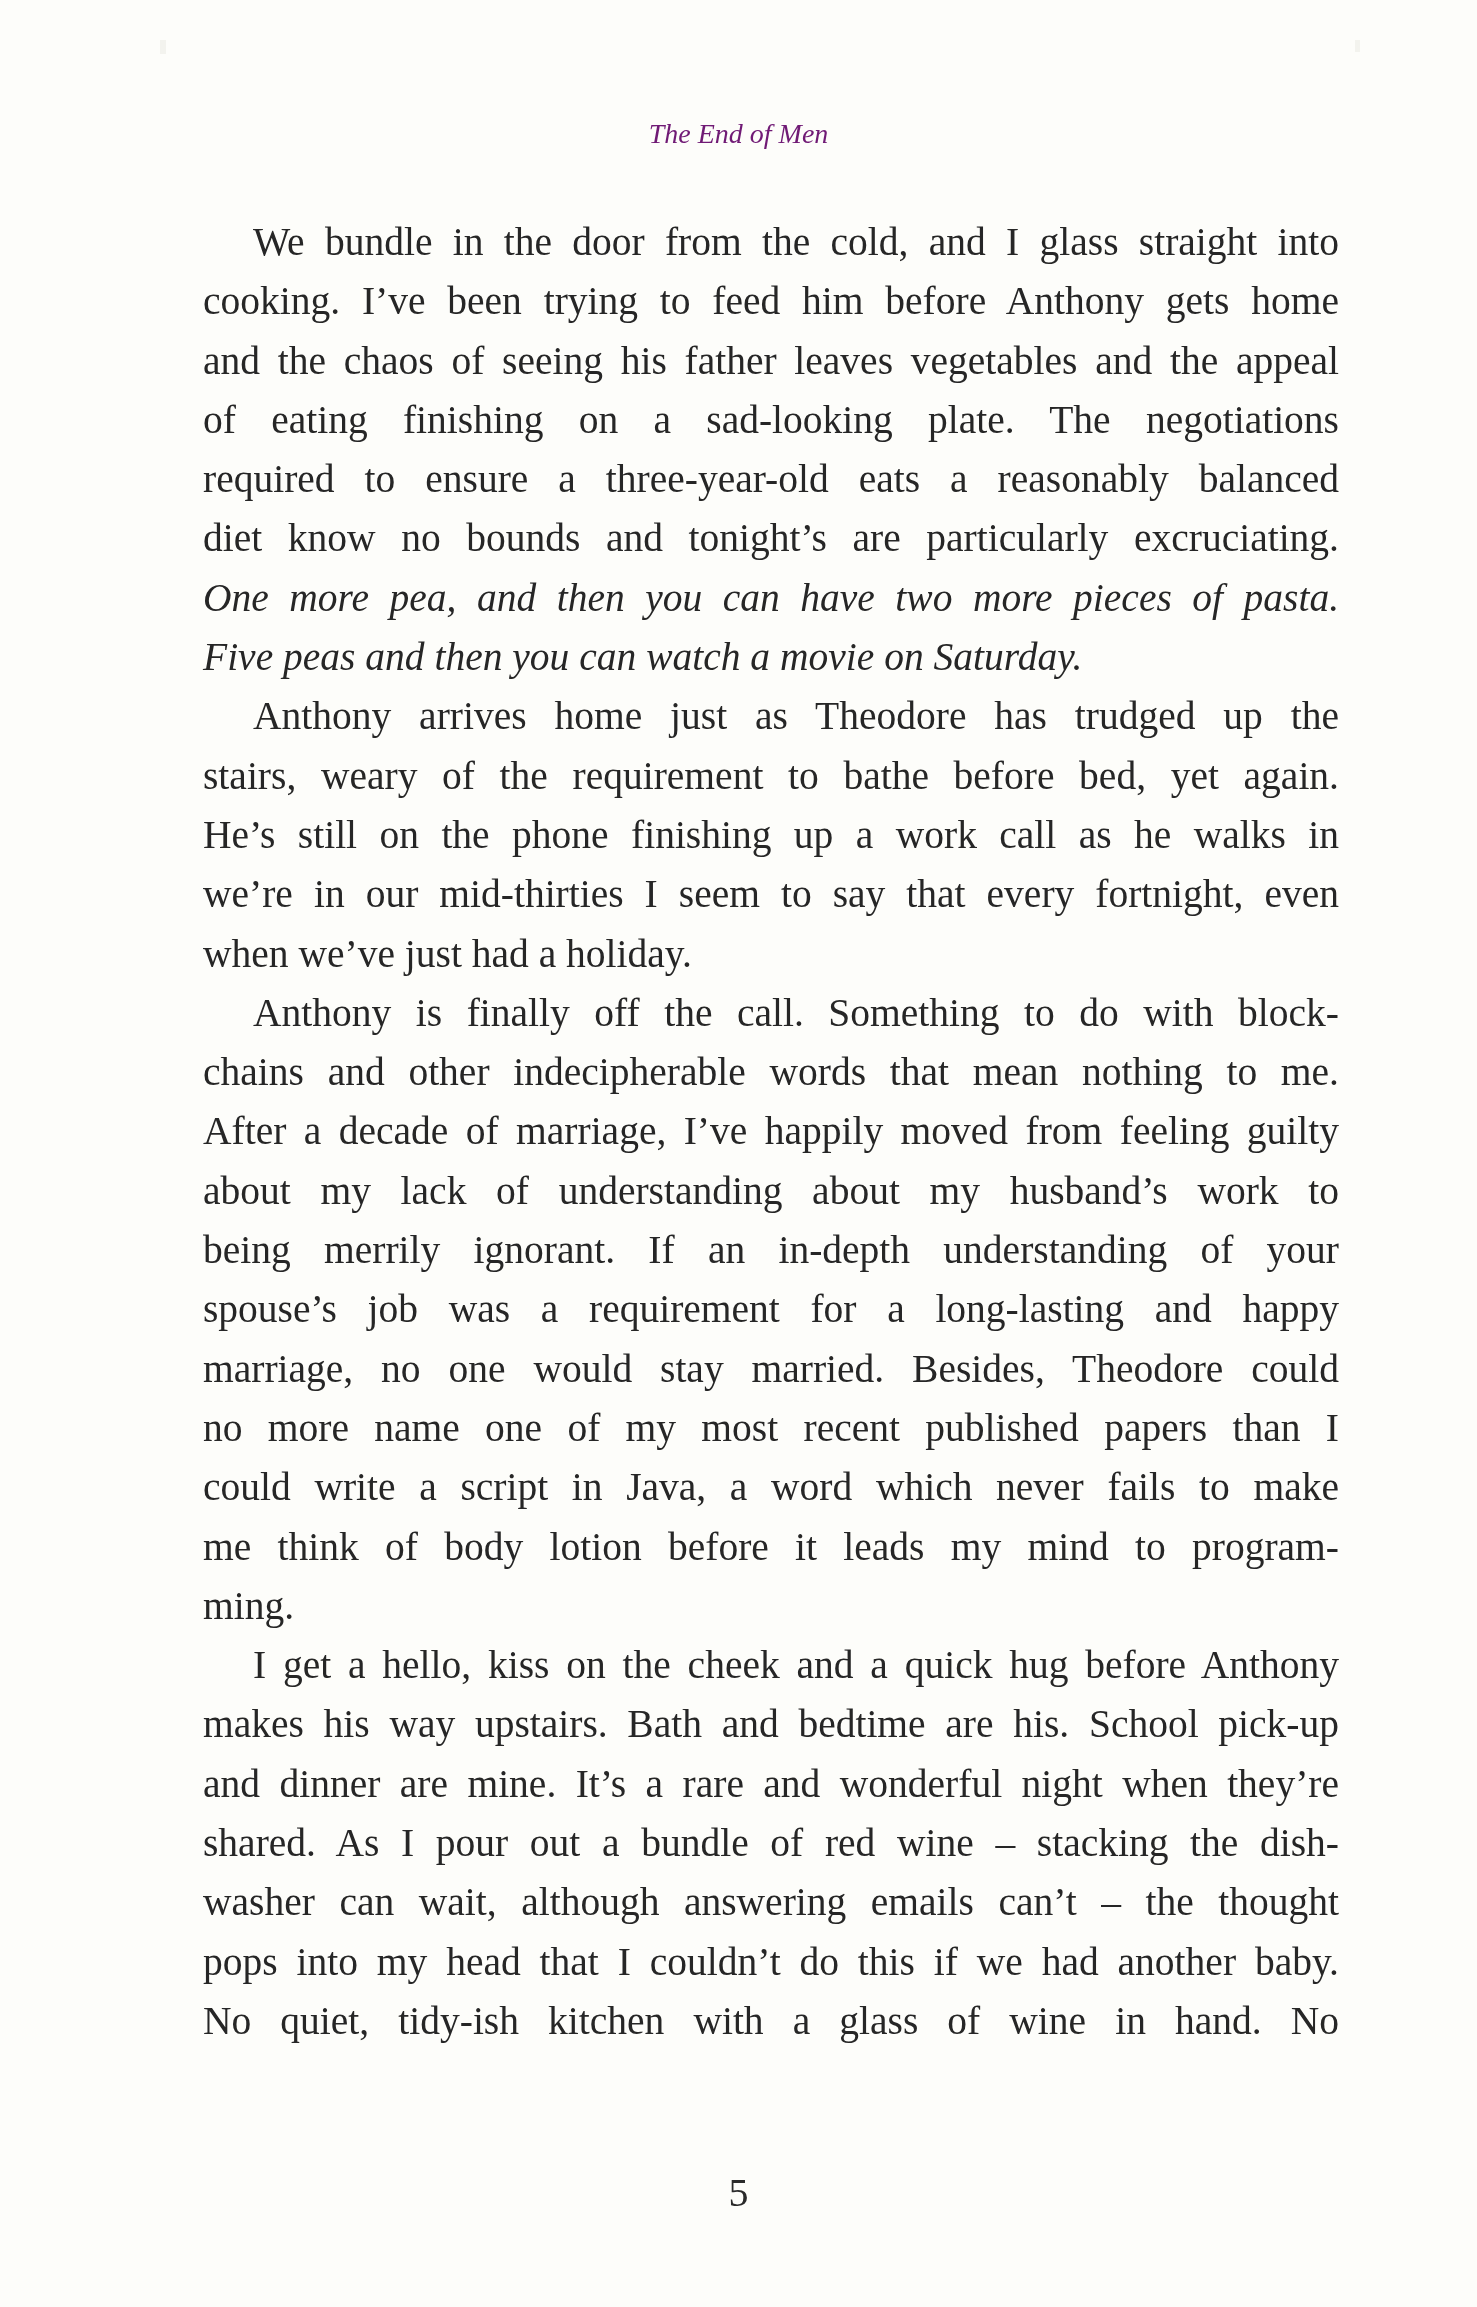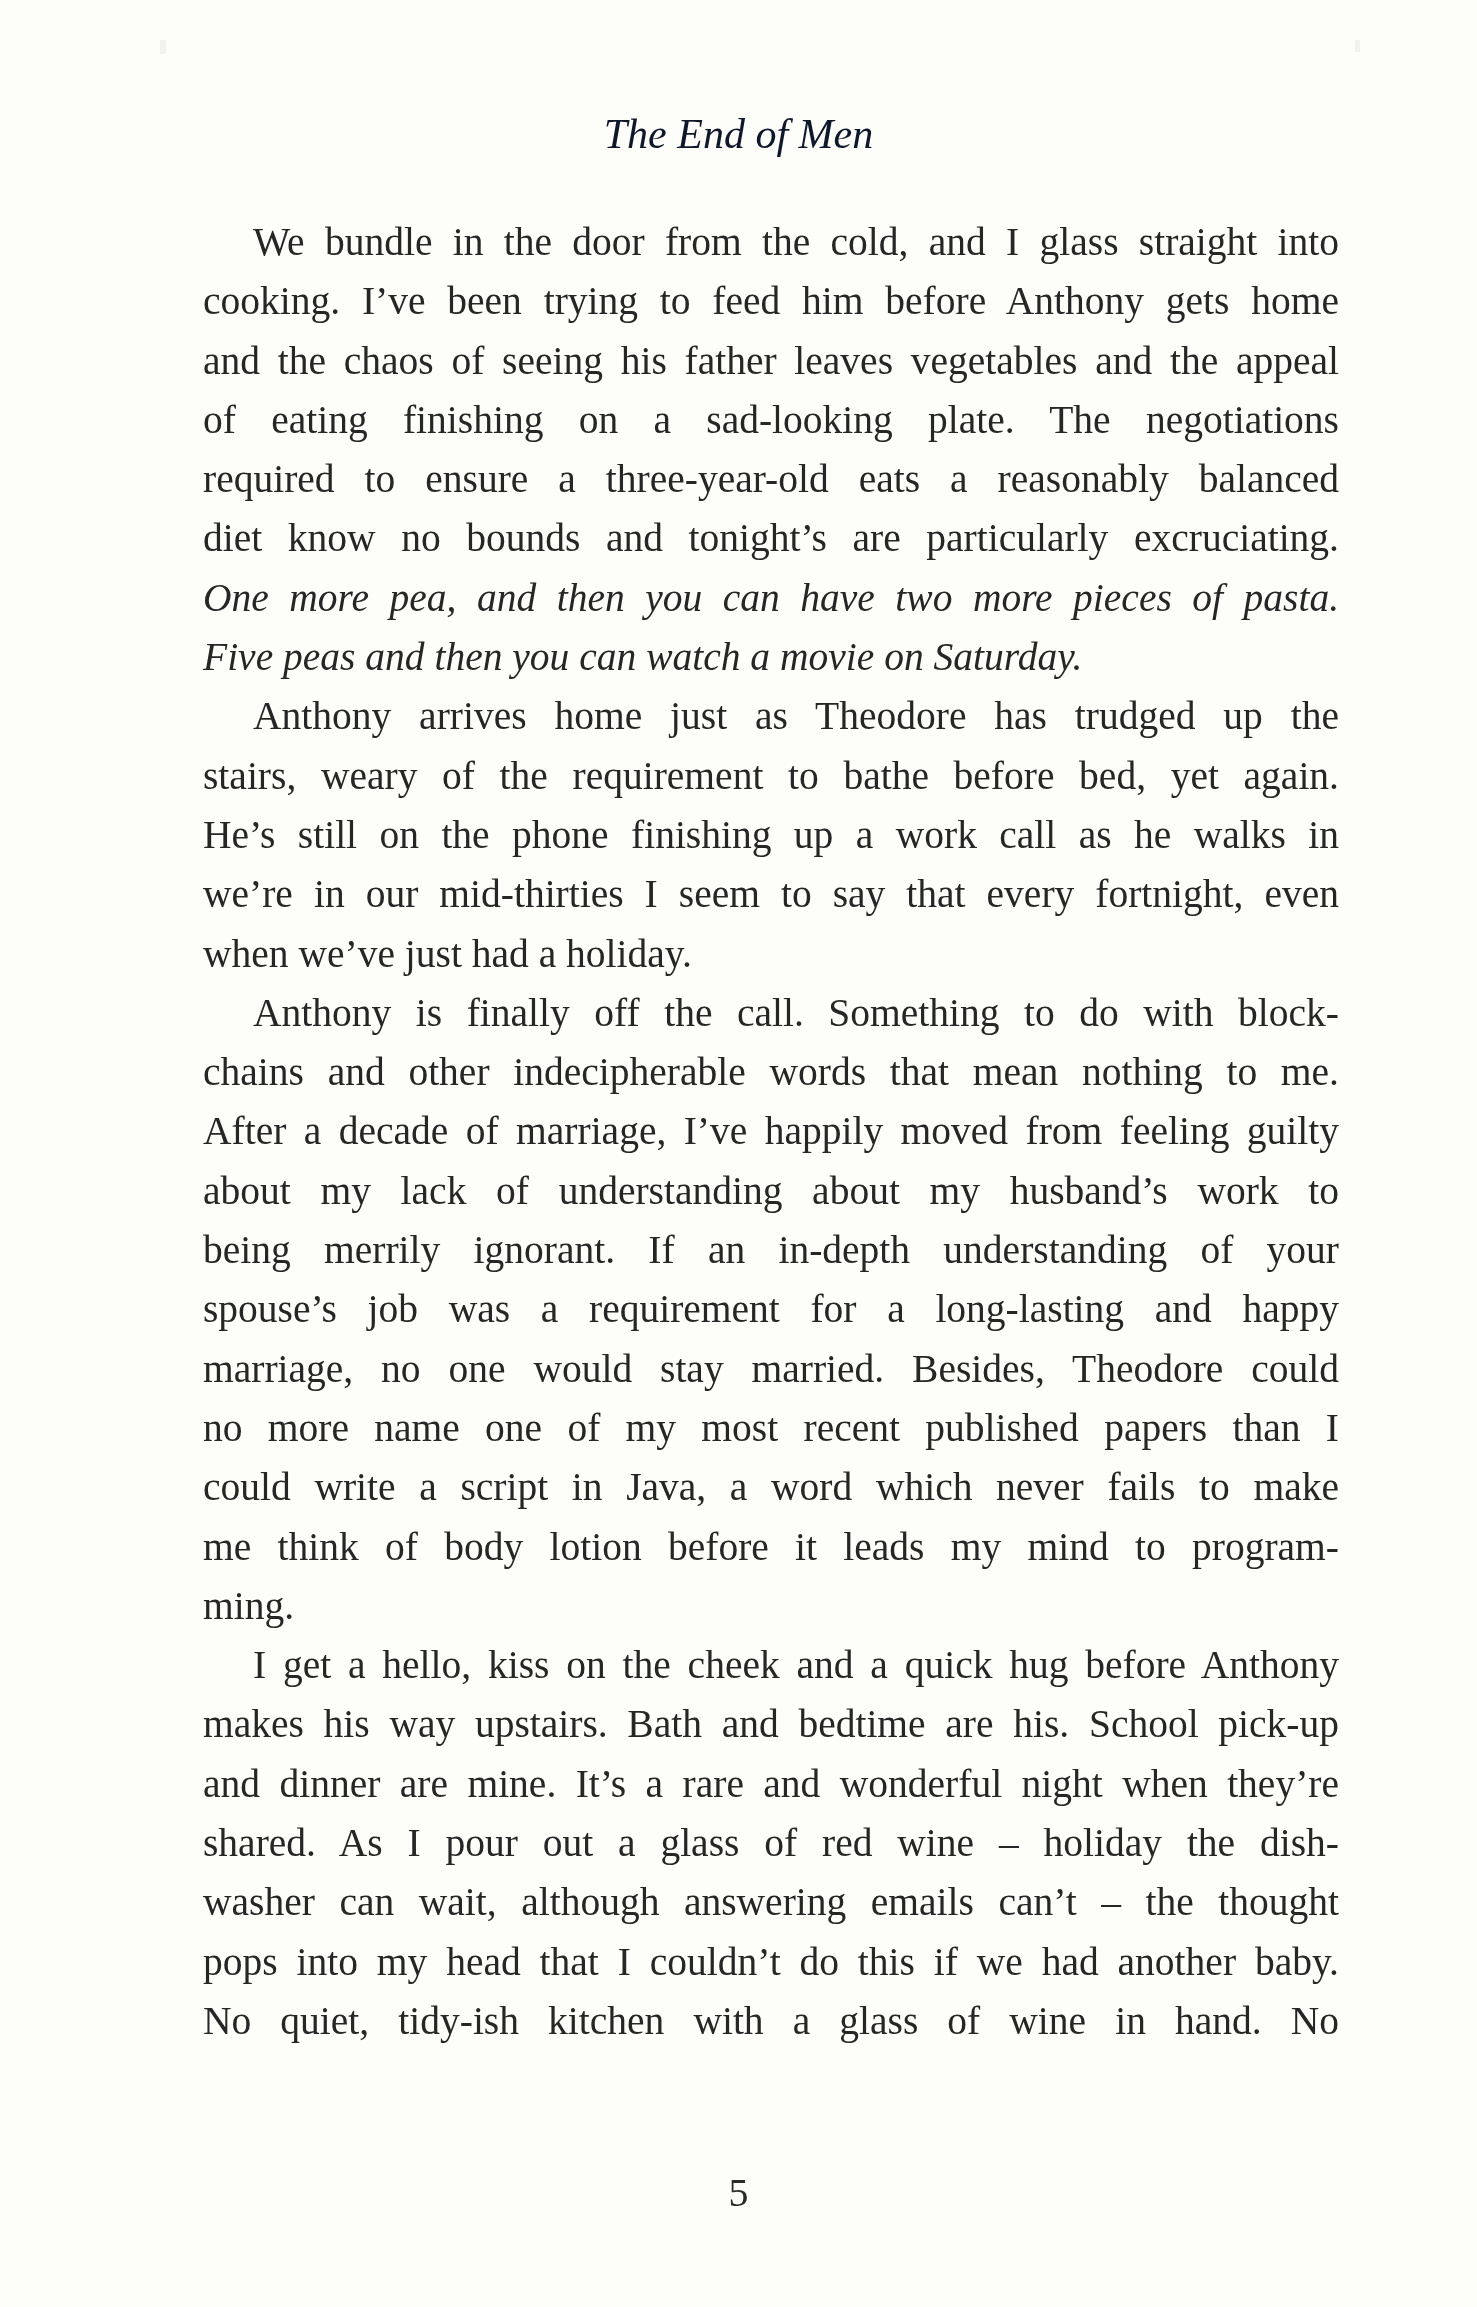--- a/index.html
+++ b/index.html
@@ -22,22 +22,22 @@
       background: #fdfdfa;
     }
     .running-head {
       position: absolute;
       top: 104px;
       left: 0;
       width: 1477px;
       text-align: center;
       font-family: "Liberation Serif", "DejaVu Serif", serif;
       font-style: italic;
-      font-size: 42px;
-      color: #0f172a;
+      font-size: 28px;
+      color: #701a75;
       line-height: 60px;
     }
     .body-text {
       position: absolute;
       top: 213px;
       left: 203px;
       width: 1136px;
       font-family: "Liberation Serif", "DejaVu Serif", serif;
       font-size: 39.5px;
       line-height: 59.3px;
@@ -116,21 +116,21 @@
       <span class="line">no more name one of my most recent published papers than I</span>
       <span class="line">could write a script in Java, a word which never fails to make</span>
       <span class="line">me think of body lotion before it leads my mind to program-</span>
       <span class="line last">ming.</span>
     </div>
 
     <div>
       <span class="line indent">I get a hello, kiss on the cheek and a quick hug before Anthony</span>
       <span class="line">makes his way upstairs. Bath and bedtime are his. School pick-up</span>
       <span class="line">and dinner are mine. It’s a rare and wonderful night when they’re</span>
-      <span class="line">shared. As I pour out a glass of red wine – holiday the dish-</span>
+      <span class="line">shared. As I pour out a bundle of red wine – stacking the dish-</span>
       <span class="line">washer can wait, although answering emails can’t – the thought</span>
       <span class="line">pops into my head that I couldn’t do this if we had another baby.</span>
       <span class="line">No quiet, tidy-ish kitchen with a glass of wine in hand. No</span>
     </div>
 
   </div>
 
   <div class="page-number">5</div>
 
 </div>

